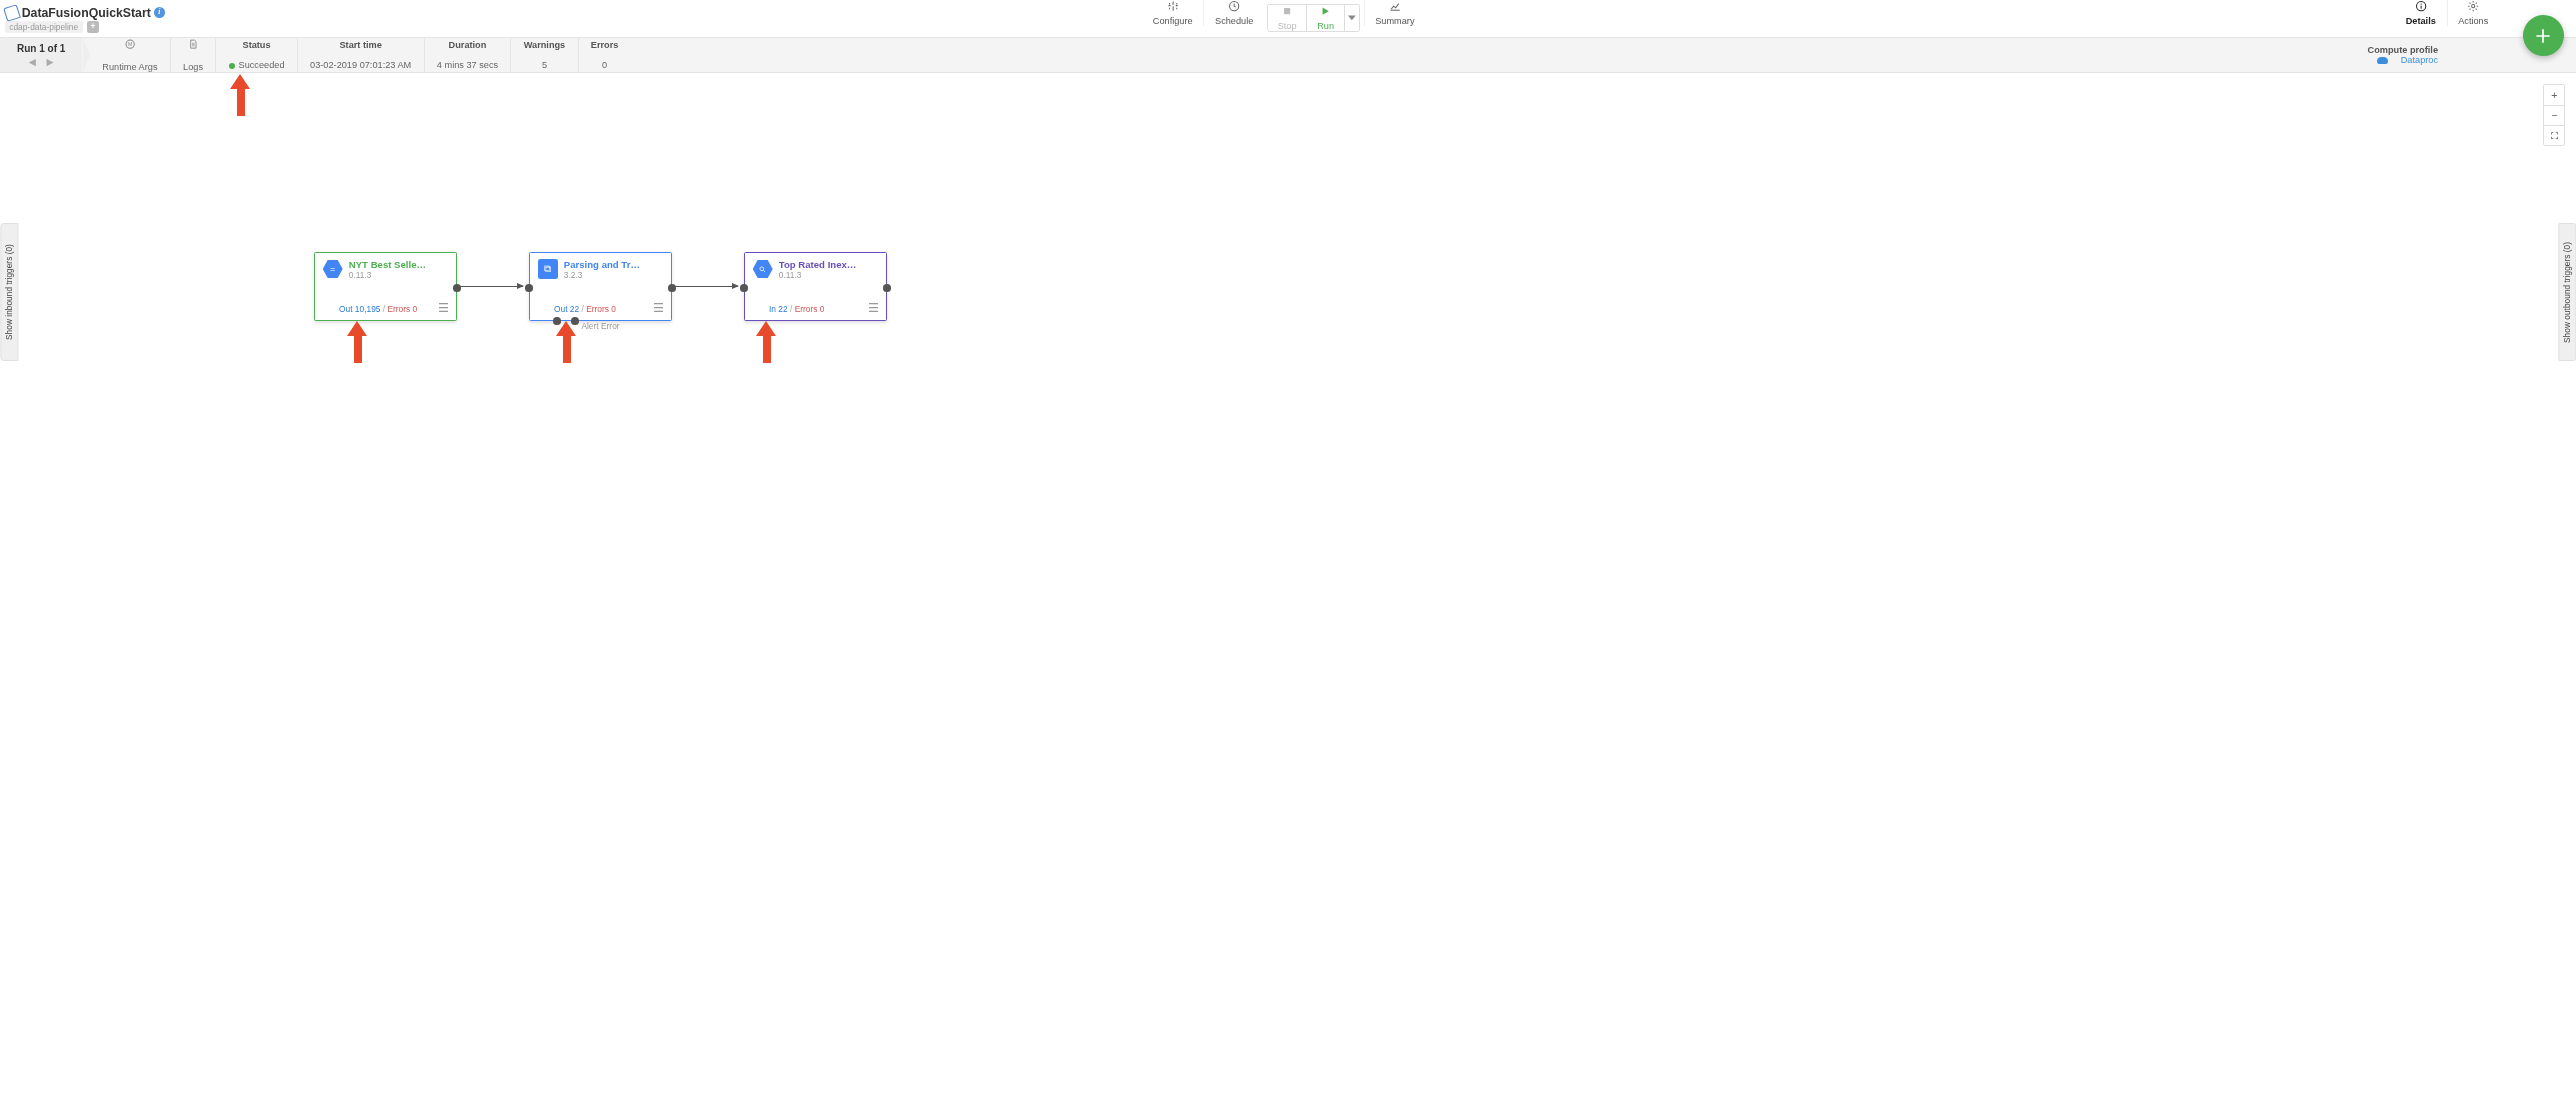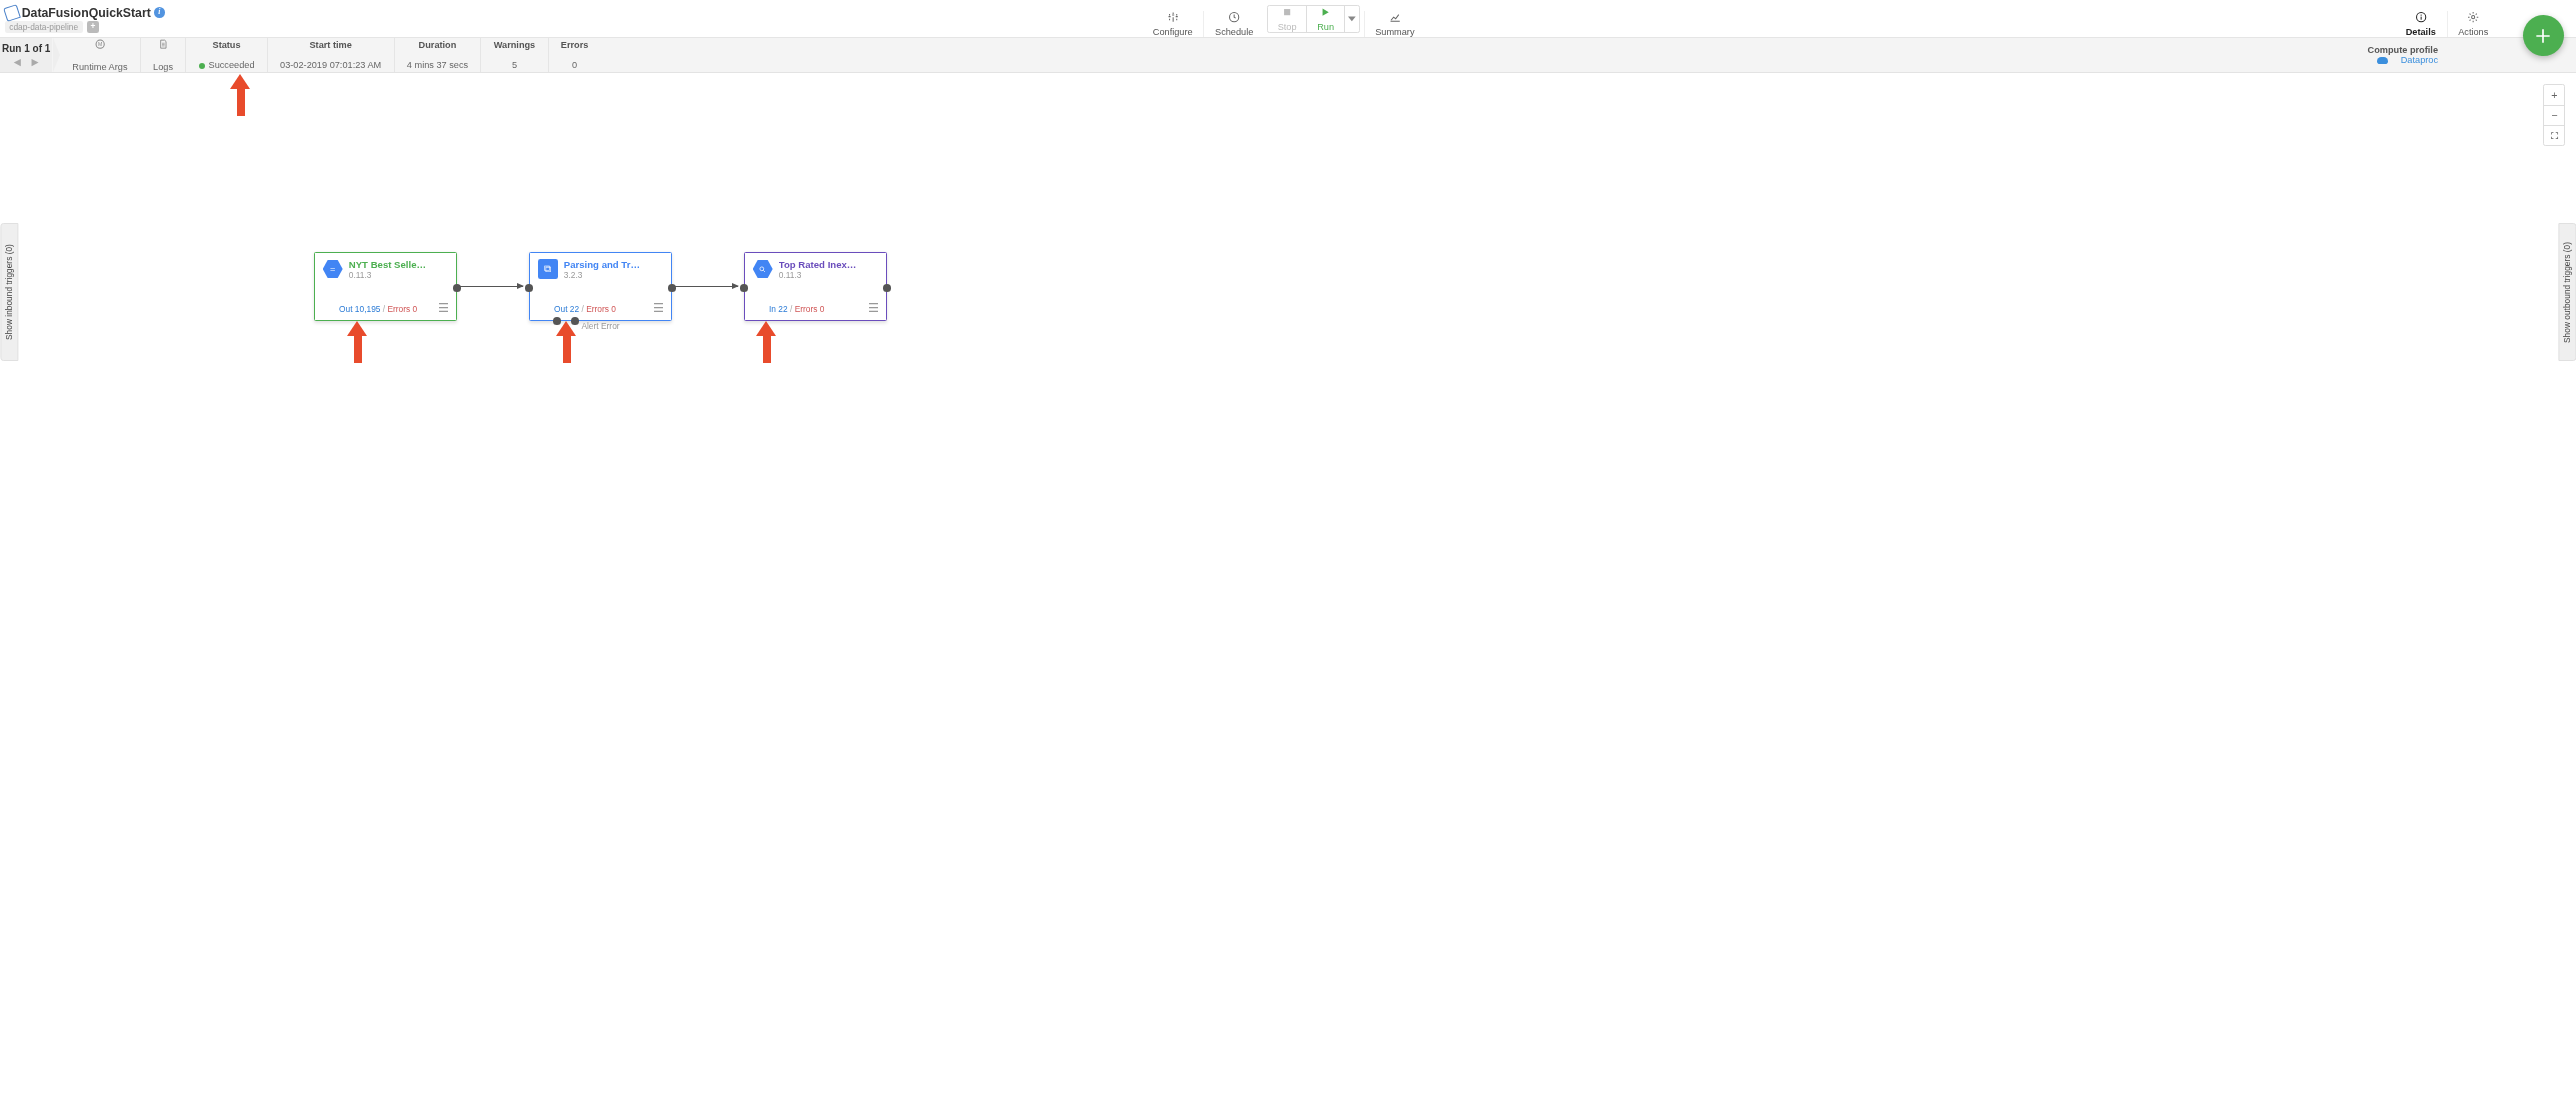--- a/index.html
+++ b/index.html
@@ -11,21 +11,21 @@
   .topbar-left { display: flex; flex-direction: column; justify-content: center; padding: 1.5px 7.7px 0 4.6px; gap: 1.5px; }
   .app-title-row { display: flex; align-items: center; gap: 3.1px; font-size: 12.3px; font-weight: 600; color: #333; }
   .app-logo { width: 14px; height: 14px; border: 1.5px solid #4a81c9; border-radius: 2.3px 2.3px 0 2.3px; transform: rotate(-18deg); display: inline-block; }
   .info-icon { width: 10.7px; height: 10.7px; border-radius: 50%; background: #5294e0; color: #fff; font-size: 7.7px; line-height: 10.7px; text-align: center; display: inline-block; font-style: italic; font-family: Georgia, serif; }
   .sub-row { display: flex; align-items: center; gap: 4.6px; font-size: 8.4px; color: #999; }
   .tag { background: #f0f0f0; border-radius: 2.3px; padding: 0.8px 4.6px; }
   .add-tag { width: 11.5px; height: 11.5px; background: #bbb; color: #fff; border-radius: 2.3px; text-align: center; line-height: 11.5px; font-weight: bold; cursor: pointer; }
 
   .topbar-spacer { flex: 1; }
 
-  .topbar-tools { display: flex; align-items: flex-end; }
+  .topbar-tools { display: flex; align-items: flex-start; }
   .tool-btn { display: flex; flex-direction: column; align-items: center; justify-content: center; padding: 0 10.7px; border-left: 0.8px solid #eee; gap: 1.5px; color: #555; cursor: pointer; min-width: 46px; }
   .tool-btn:first-child { border-left: none; }
   .tool-btn .icon { font-size: 12.3px; line-height: 1; color: #666; }
   .tool-btn.run .icon svg polygon { fill: #4caf50; }
   .tool-btn.run span.lbl { color: #4caf50; }
   .tool-btn.stop .icon { color: #bbb; }
   .tool-btn.stop span.lbl { color: #bbb; }
   .run-group { display: flex; align-items: stretch; border: 0.8px solid #ddd; border-radius: 2.3px; margin: 3.8px 3.1px; }
   .run-group .tool-btn { border-left: 0.8px solid #ddd; padding: 0 7.7px; min-width: 38px; }
   .run-group .tool-btn:first-child { border-left: none; }
@@ -34,21 +34,21 @@
   .tool-btn.details { font-weight: 600; color: #222; }
 
   .fab { position: absolute; right: 12.3px; top: 15.3px; width: 41px; height: 41px; border-radius: 50%; background: #4caf50; color: #fff; display: flex; align-items: center; justify-content: center; font-size: 23px; box-shadow: 0 2.3px 6.1px rgba(0,0,0,.25); cursor: pointer; z-index: 10; }
 
   
   .runstrip { display: flex; align-items: center; height: 35px; background: #f4f4f4; border-bottom: 0.8px solid #e3e3e3; position: relative; padding-right: 31px; }
   .run-block { display: flex; flex-direction: column; align-items: center; justify-content: center; padding: 0 12.3px; height: 100%; border-right: 0.8px solid #e5e5e5; gap: 10px; }
   .run-block.noright { border-right: none; }
   .run-block .h { font-size: 9.2px; font-weight: 600; color: #555; }
   .run-block .v { font-size: 9.2px; color: #666; }
-  .run-head { display: flex; flex-direction: column; align-items: center; justify-content: center; background: #eee; padding: 0 2px; height: 100%; position: relative; }
+  .run-head { display: flex; flex-direction: column; align-items: center; justify-content: center; background: #eee; padding: 0 17px; height: 100%; position: relative; }
   .run-head .h { font-size: 10px; font-weight: 700; color: #333; }
   .run-head .nav { display: flex; gap: 10.7px; color: #aaa; font-size: 9.2px; margin-top: 1.5px; }
   .run-head::after { content: ""; position: absolute; right: -7.7px; top: 0; bottom: 0; width: 0; border-left: 7.7px solid #eee; border-top: 17px solid transparent; border-bottom: 17px solid transparent; }
   .status-dot { width: 6.1px; height: 6.1px; border-radius: 50%; background: #4caf50; display: inline-block; margin-right: 3.8px; vertical-align: middle; }
   .compute { margin-left: auto; text-align: right; padding-right: 107px; }
   .compute .h { font-size: 9.2px; font-weight: 600; color: #555; }
   .compute .v { font-size: 9.2px; color: #3b8fdd; display: flex; align-items: center; gap: 13px; justify-content: flex-end; }
   .cloud-icon { width: 10.7px; height: 7px; background: #3b8fdd; border-radius: 4.6px 4.6px 3.1px 3.1px; display: inline-block; }
 
   

